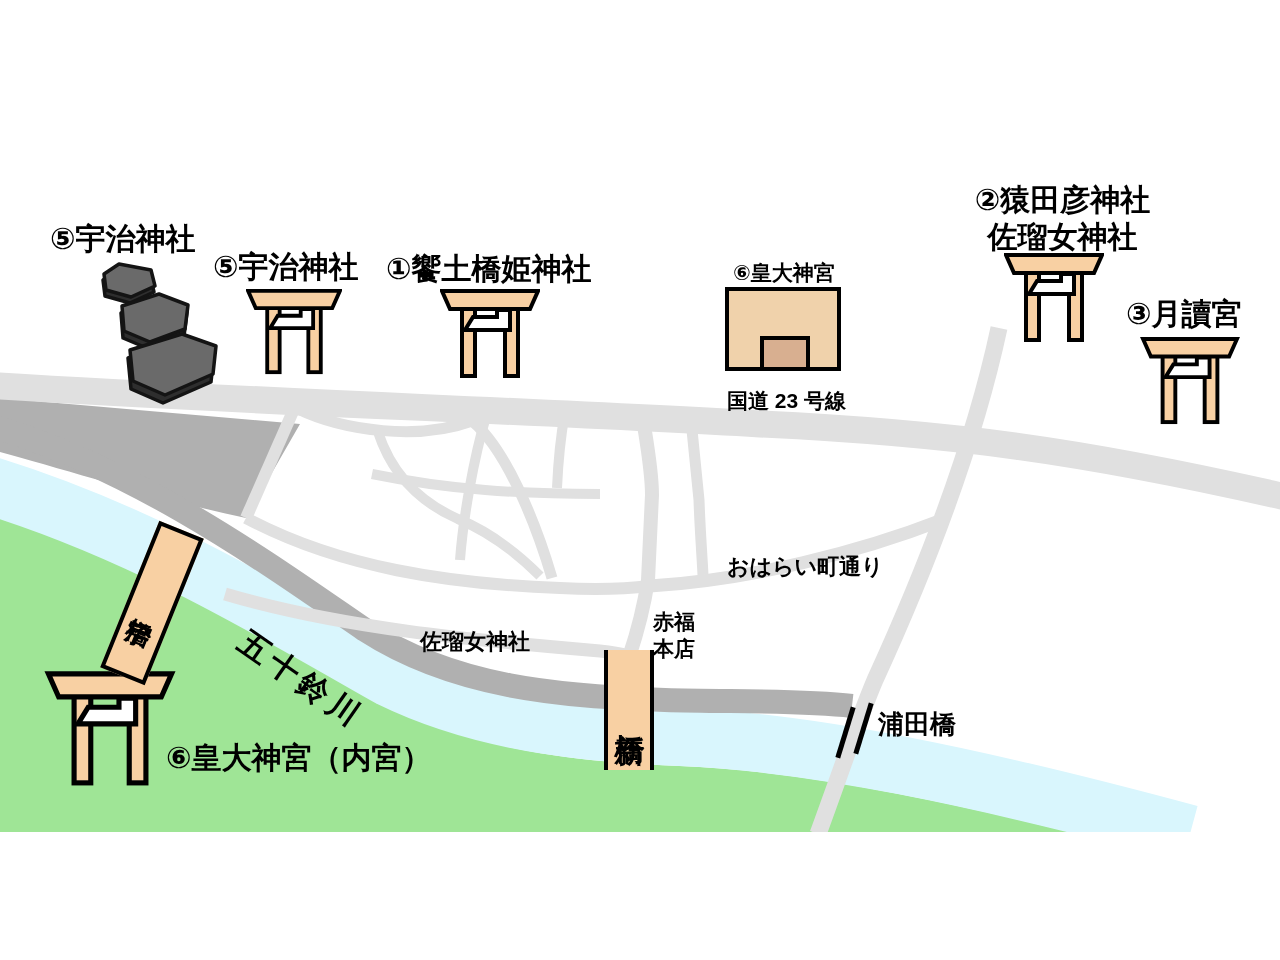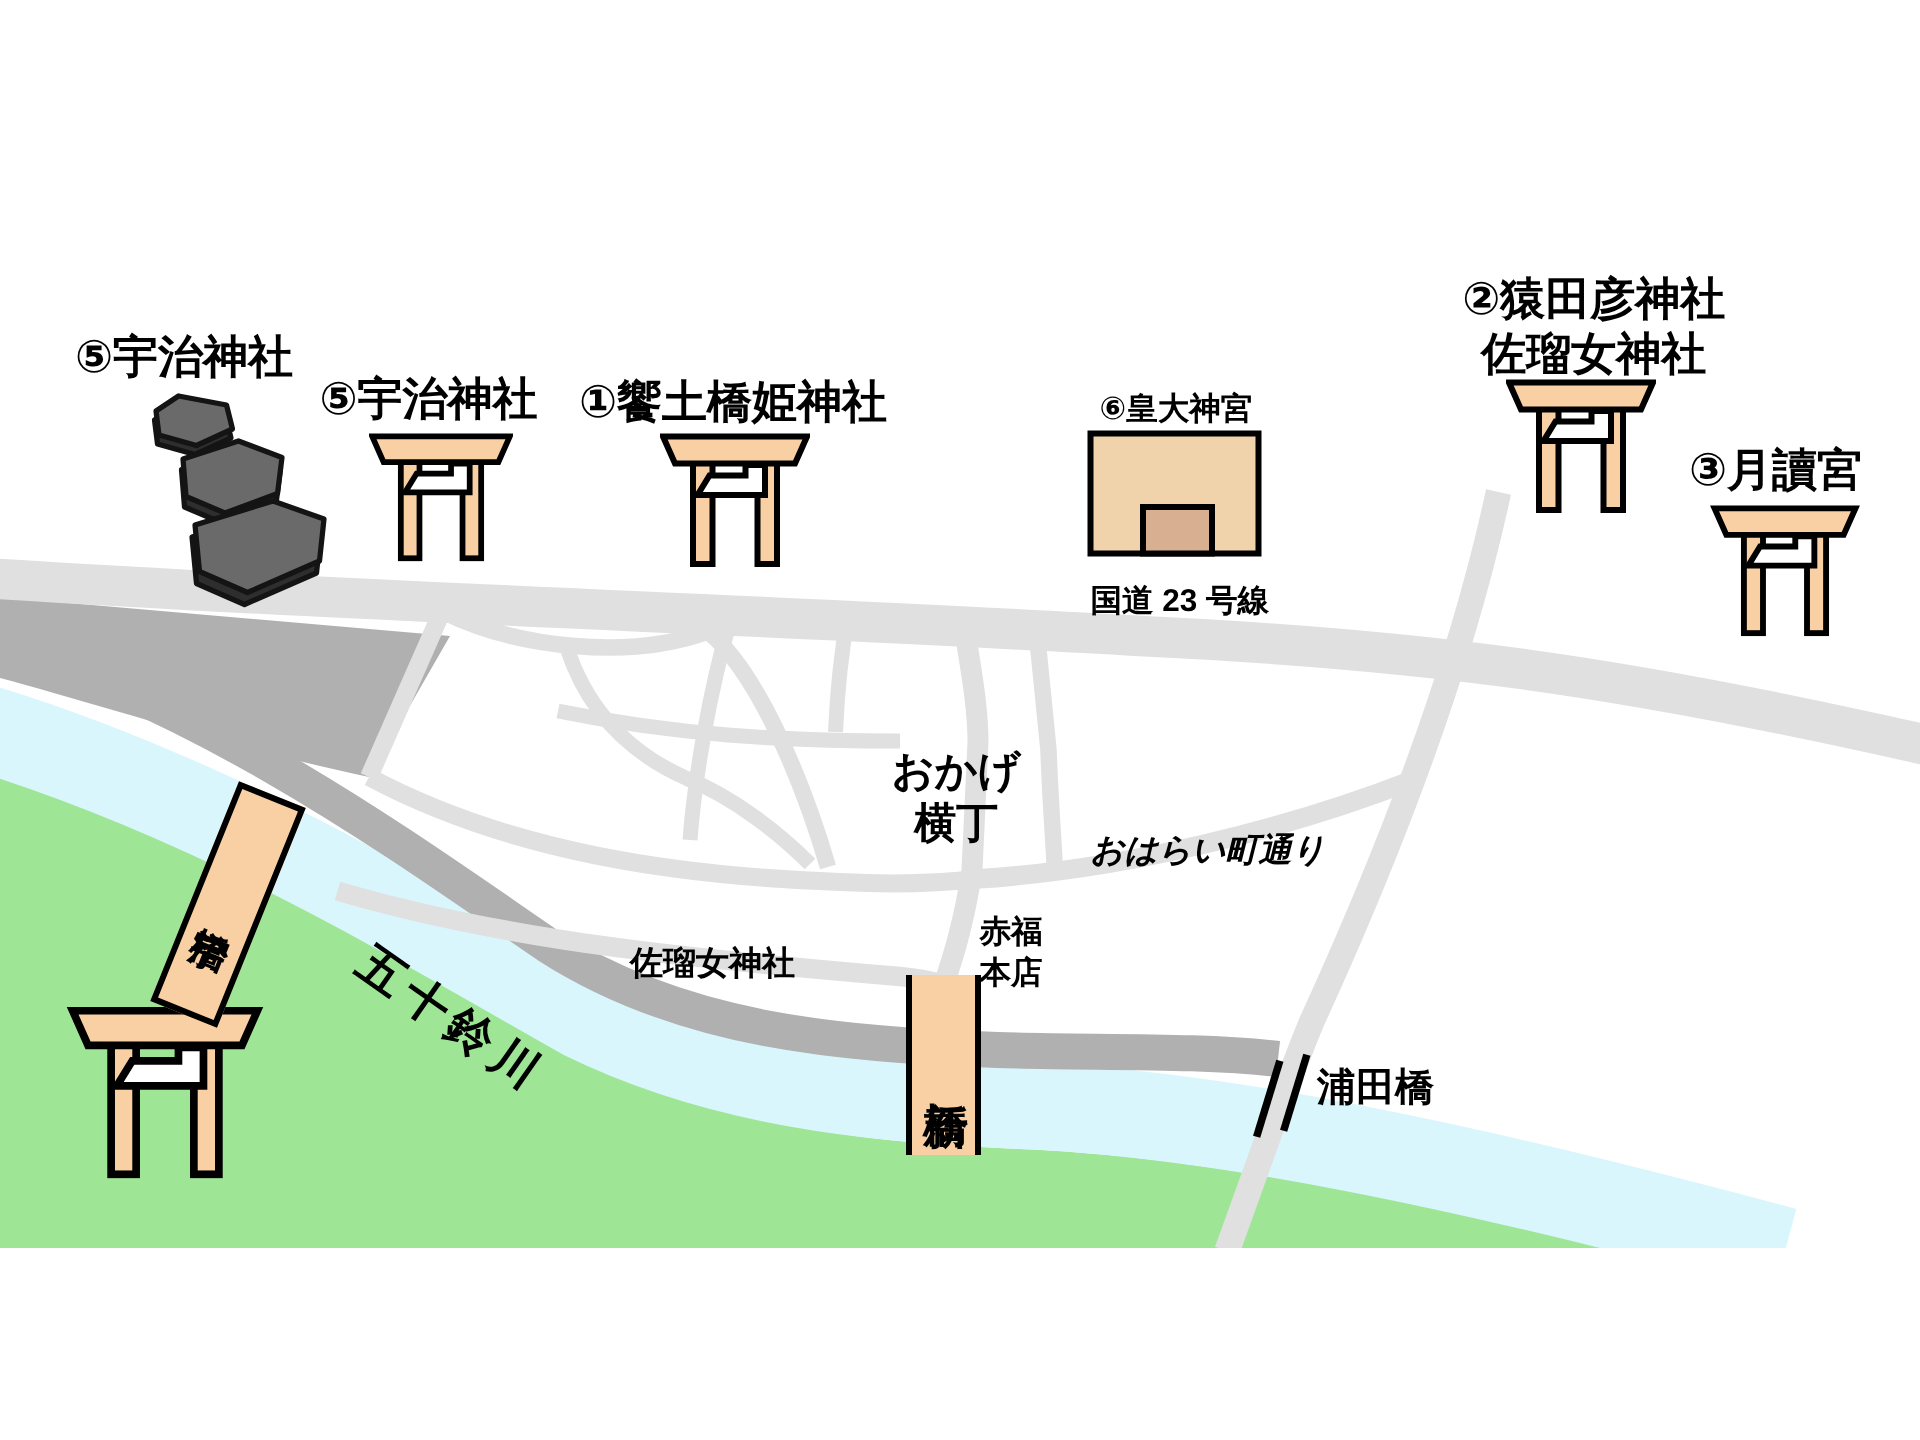--- a/index.html
+++ b/index.html
@@ -117,32 +117,29 @@
 
   <div class="lbl" style="left:727px;top:389px;font-size:21px;">国道 23 号線</div>
 
   <div class="lbl center" style="left:955px;top:170px;width:215px;font-size:30px;line-height:1.23;">
     <div>②猿田彦神社</div>
     <div>佐瑠女神社</div>
   </div>
 
   <div class="lbl" style="left:1126px;top:297px;font-size:30px;">③月讀宮</div>
 
-  <div class="lbl center" style="left:570px;top:484px;width:135px;font-size:28px;line-height:1.25;">
-    <div>おかげ</div>
-    <div>横丁</div>
-  </div>
 
-  <div class="lbl" style="left:727px;top:554px;font-size:22px;font-style:italic;">おはらい町通り</div>
+  <div class="lbl" style="left:727px;top:554px;font-size:22px;">おはらい町通り</div>
 
   <div class="lbl" style="left:653px;top:608px;font-size:21px;line-height:1.3;">
     <div>赤福</div>
     <div>本店</div>
   </div>
 
   <div class="lbl" style="left:420px;top:629px;font-size:22px;">佐瑠女神社</div>
 
   <div class="lbl river-name" style="left:252px;top:624px;font-size:31px;">五十鈴川</div>
 
   <div class="lbl" style="left:878px;top:710px;font-size:26px;">浦田橋</div>
 
+  <div class="lbl" style="left:166px;top:741px;font-size:30px;">⑥皇大神宮（内宮）</div>
 
 </div>
 
 </body></html>

